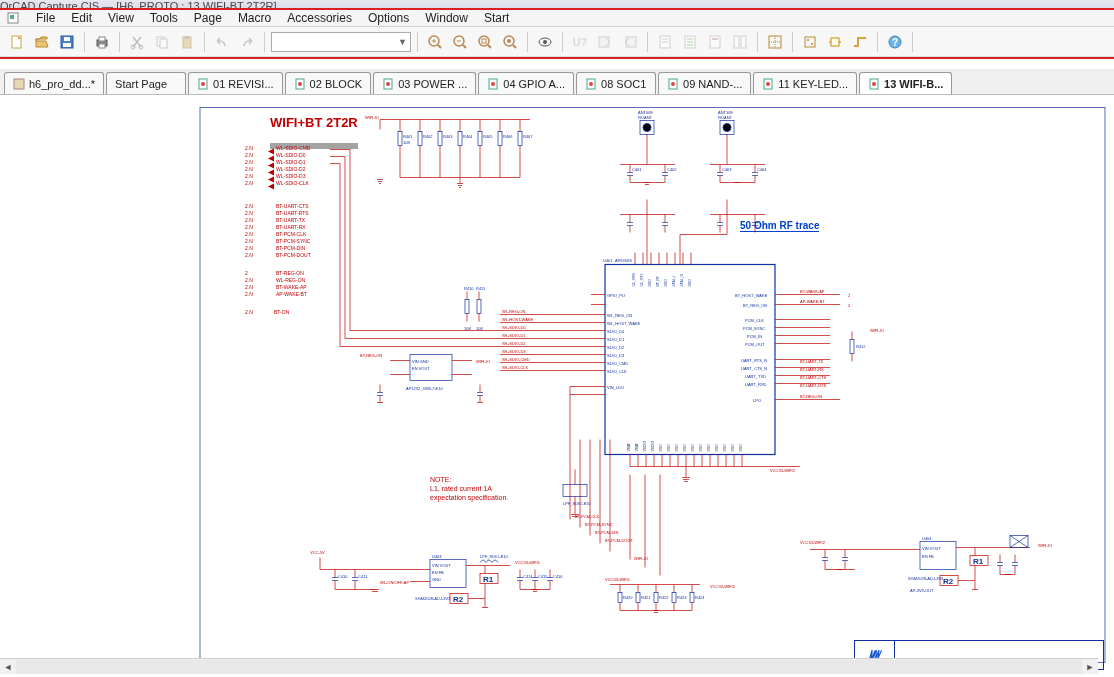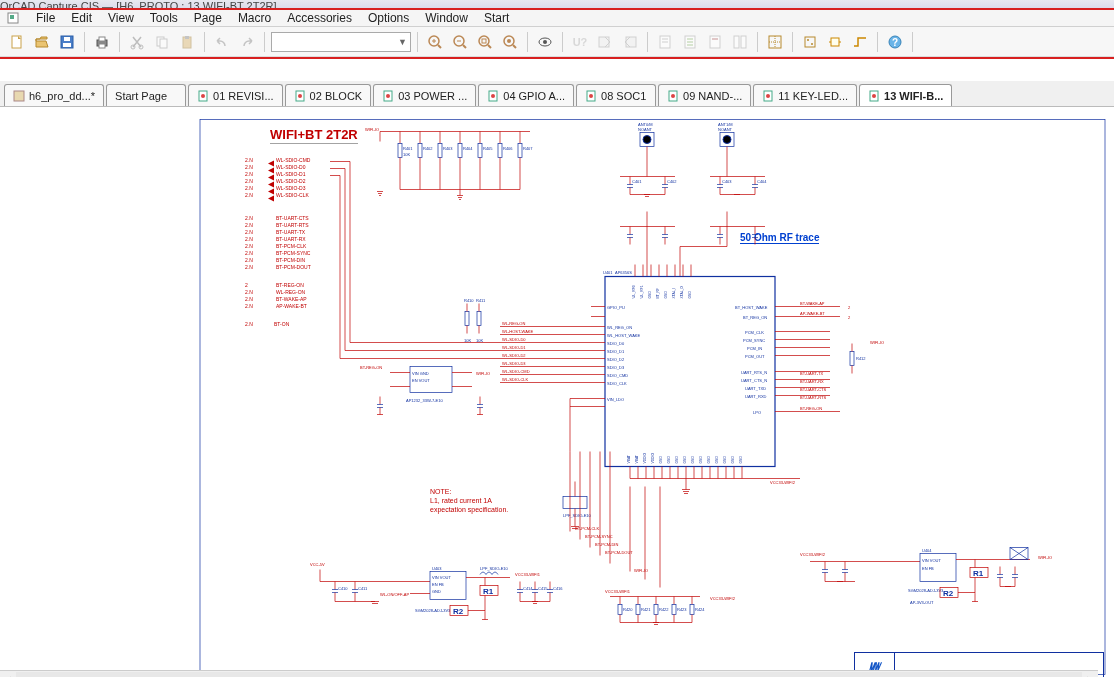--- a/index.html
+++ b/index.html
@@ -59,21 +59,21 @@
     color:#888;
   }
   .combo .dd { margin-left:auto; margin-right:3px; color:#666; font-size:9px;}
   .tabbar {
     background: #f0f0f0;
     height: 26px;
     display:flex; align-items:flex-end;
     gap: 2px;
     padding-left: 4px;
     padding-top: 10px;
-    margin-top: 22px;
+    margin-top: 10px;
     border-bottom: 1px solid #bbb;
   }
   .tab {
     height: 22px;
     border: 1px solid #999;
     border-bottom: none;
     border-radius: 3px 3px 0 0;
     background: #f8f8f8;
     display:flex; align-items:center;
     gap: 4px;
@@ -88,24 +88,24 @@
     position: relative;
     width: 100%;
     height: calc(677px - 8px - 2px - 20px - 30px - 36px - 2px);
     background: #ffffff;
     overflow: hidden;
   }
   .schtitle {
     color: #c00000;
     font-weight: bold;
     font-size: 13px;
-    border-bottom: 1px solid #a3a3a3;
+    border-bottom: 6px solid #a3a3a3;
     position:absolute;
     left: 270px; top: 20px;
-    padding-bottom: 1px;
+    padding-bottom: 13px;
   }
   .bluenote {
     color: #0040d0;
     font-weight: bold;
     font-size: 10px;
     border-bottom: 1px solid #0040d0;
     position:absolute;
     left: 740px; top: 125px;
   }
   .netblock {

